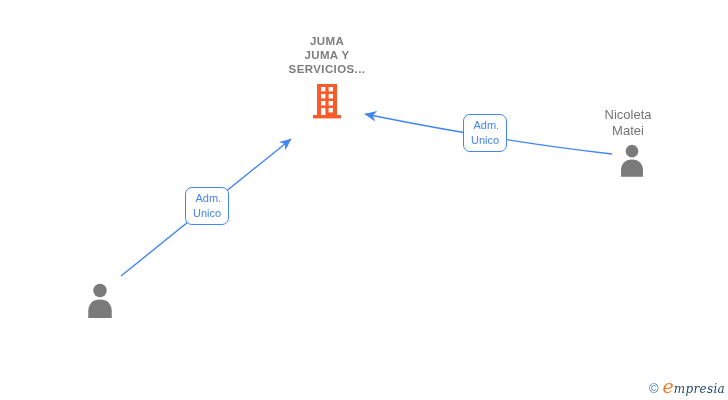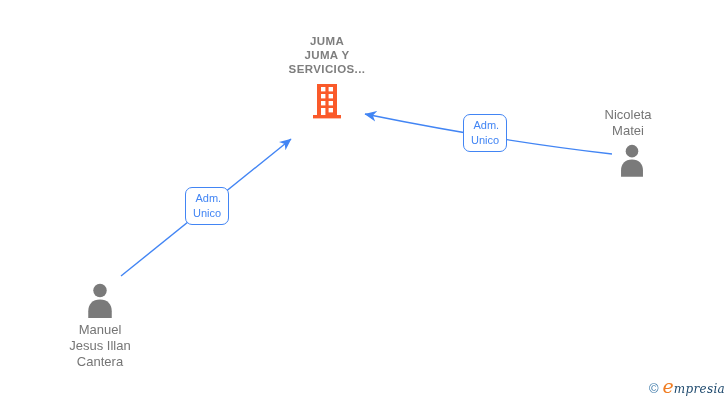--- a/index.html
+++ b/index.html
@@ -145,25 +145,20 @@
       <circle cx="12" cy="6" r="5.4" fill="#7a7a7a"></circle>
       <path d="M12 13.2 C 6 13.2 2.6 17 2.6 22.6 L 2.6 28 L 21.4 28 L 21.4 22.6 C 21.4 17 18 13.2 12 13.2 Z" fill="#7a7a7a"></path>
     </svg>
   </div>
 
   <div class="node person-node-manuel">
     <svg class="person-svg" width="30" height="35" viewBox="0 0 24 28">
       <circle cx="12" cy="6" r="5.4" fill="#7a7a7a"></circle>
       <path d="M12 13.2 C 6 13.2 2.6 17 2.6 22.6 L 2.6 28 L 21.4 28 L 21.4 22.6 C 21.4 17 18 13.2 12 13.2 Z" fill="#7a7a7a"></path>
     </svg>
-    <div class="person-name">
-      <span>Manuel</span>
-      <span>Jesus Illan</span>
-      <span>Cantera</span>
-    </div>
   </div>
 
   <div class="edge-label edge-label-left">
     <span>Adm.</span>
     <span>Unico</span>
   </div>
   <div class="edge-label edge-label-right">
     <span>Adm.</span>
     <span>Unico</span>
   </div>

